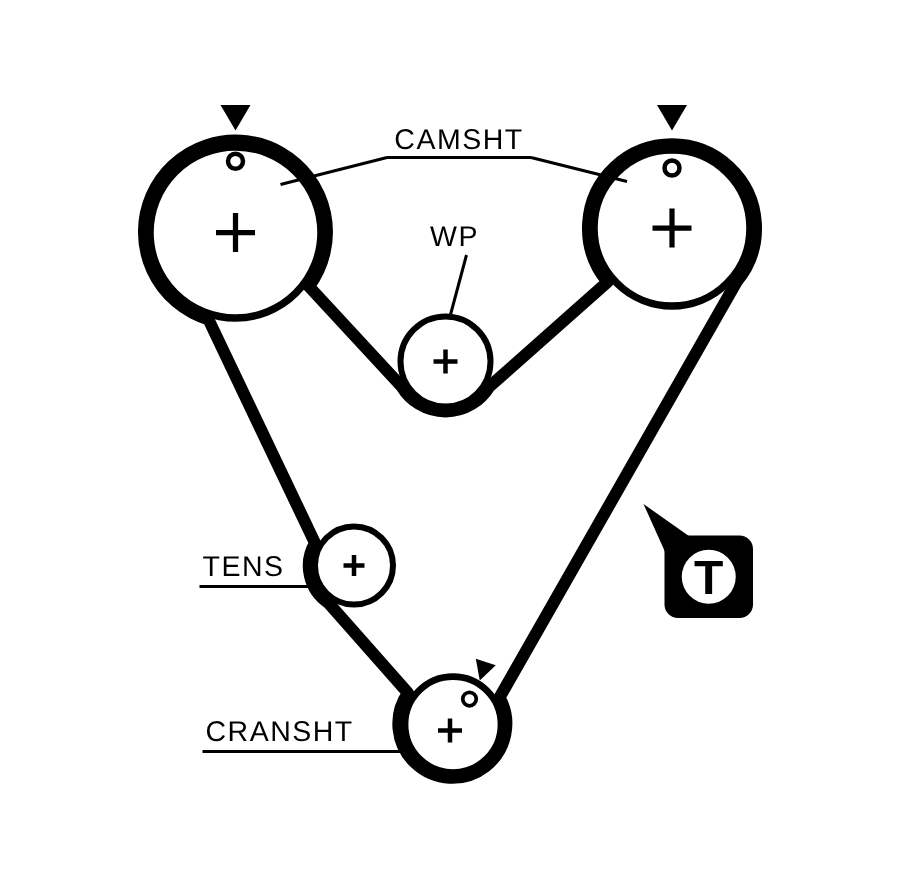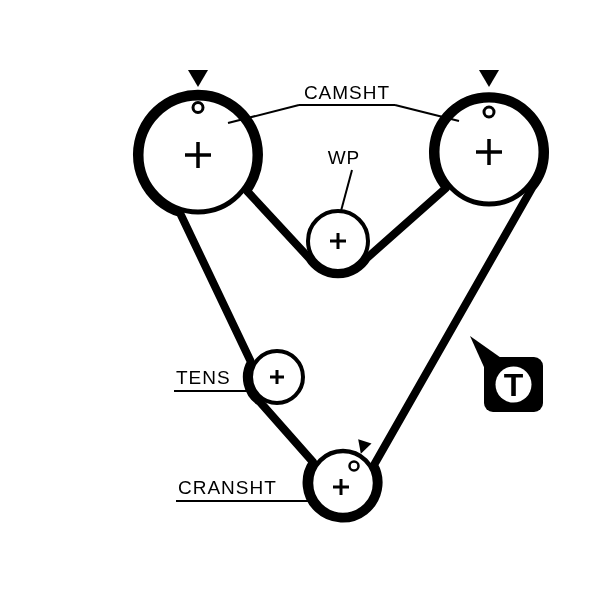--- a/index.html
+++ b/index.html
@@ -6,21 +6,20 @@
     margin: 0;
     padding: 0;
     background: #ffffff;
   }
   .stage {
     position: relative;
     width: 520px;
     height: 589px;
     background: #ffffff;
     font-family: "Liberation Sans", sans-serif;
-    padding-left: 41px;
   }
   svg text {
     font-family: "Liberation Sans", sans-serif;
     fill: #000000;
   }
   .part-label {
     font-size: 19px;
     letter-spacing: 1px;
   }
   .logo-letter {

